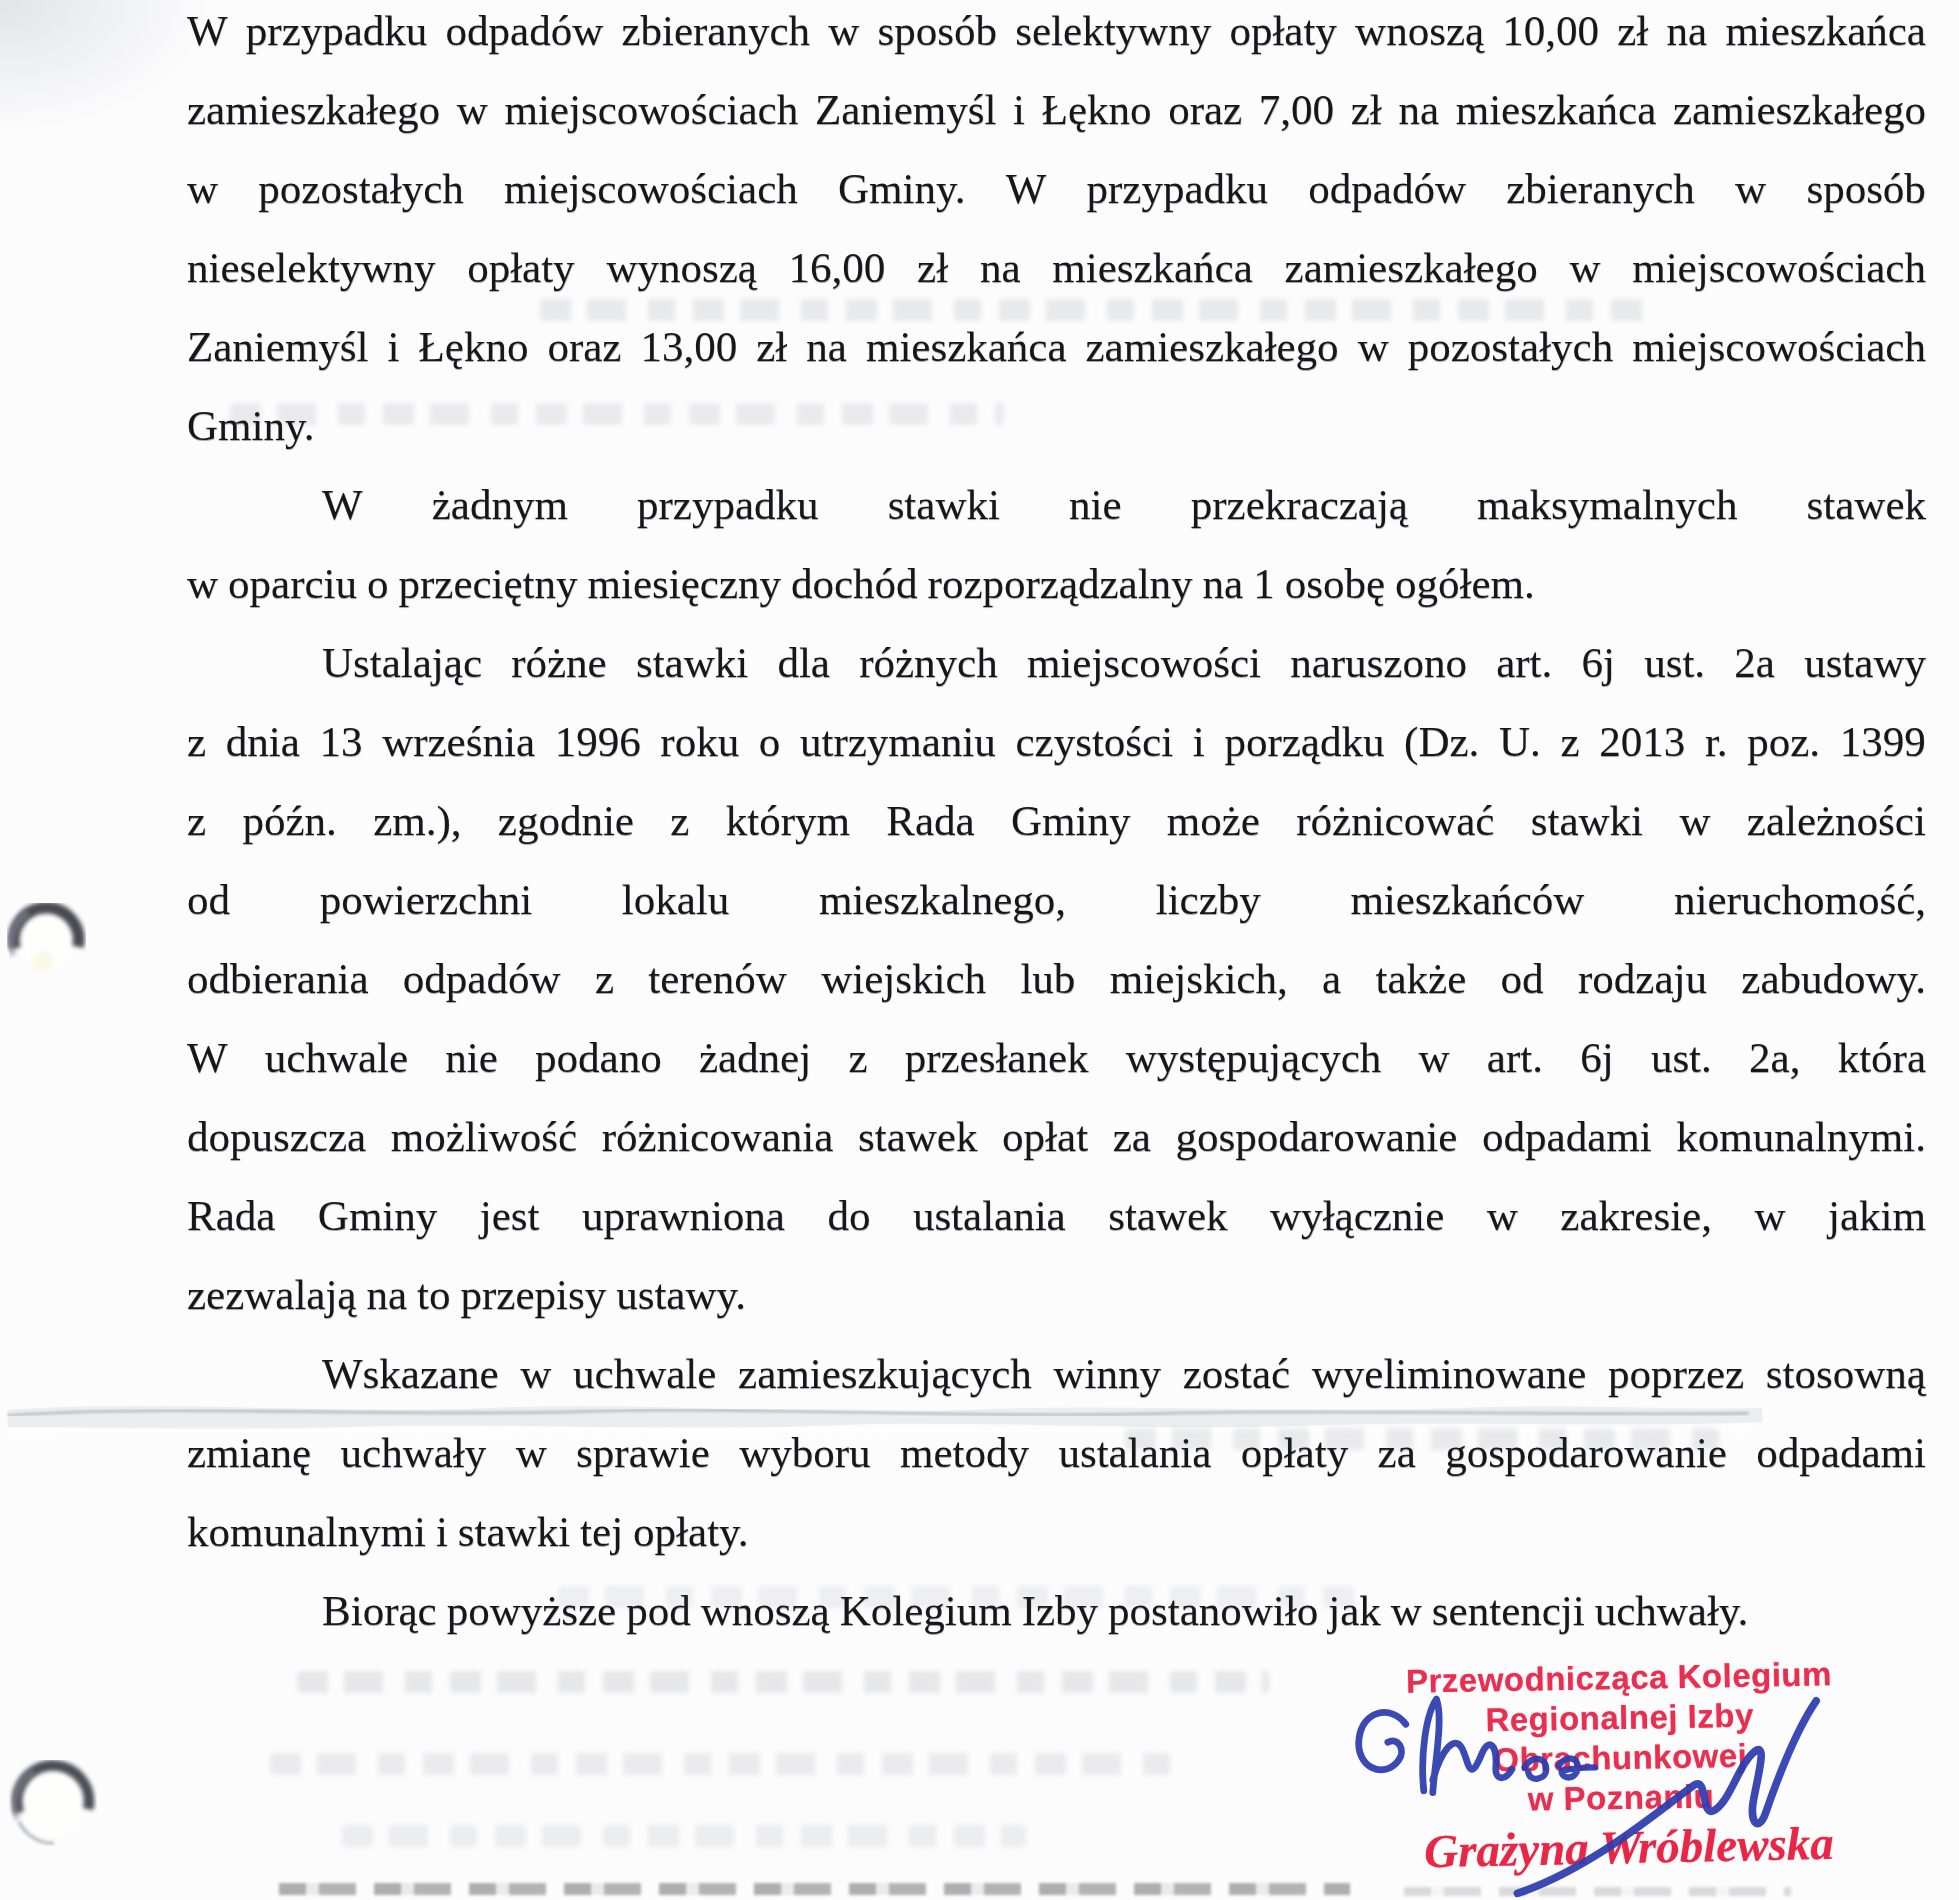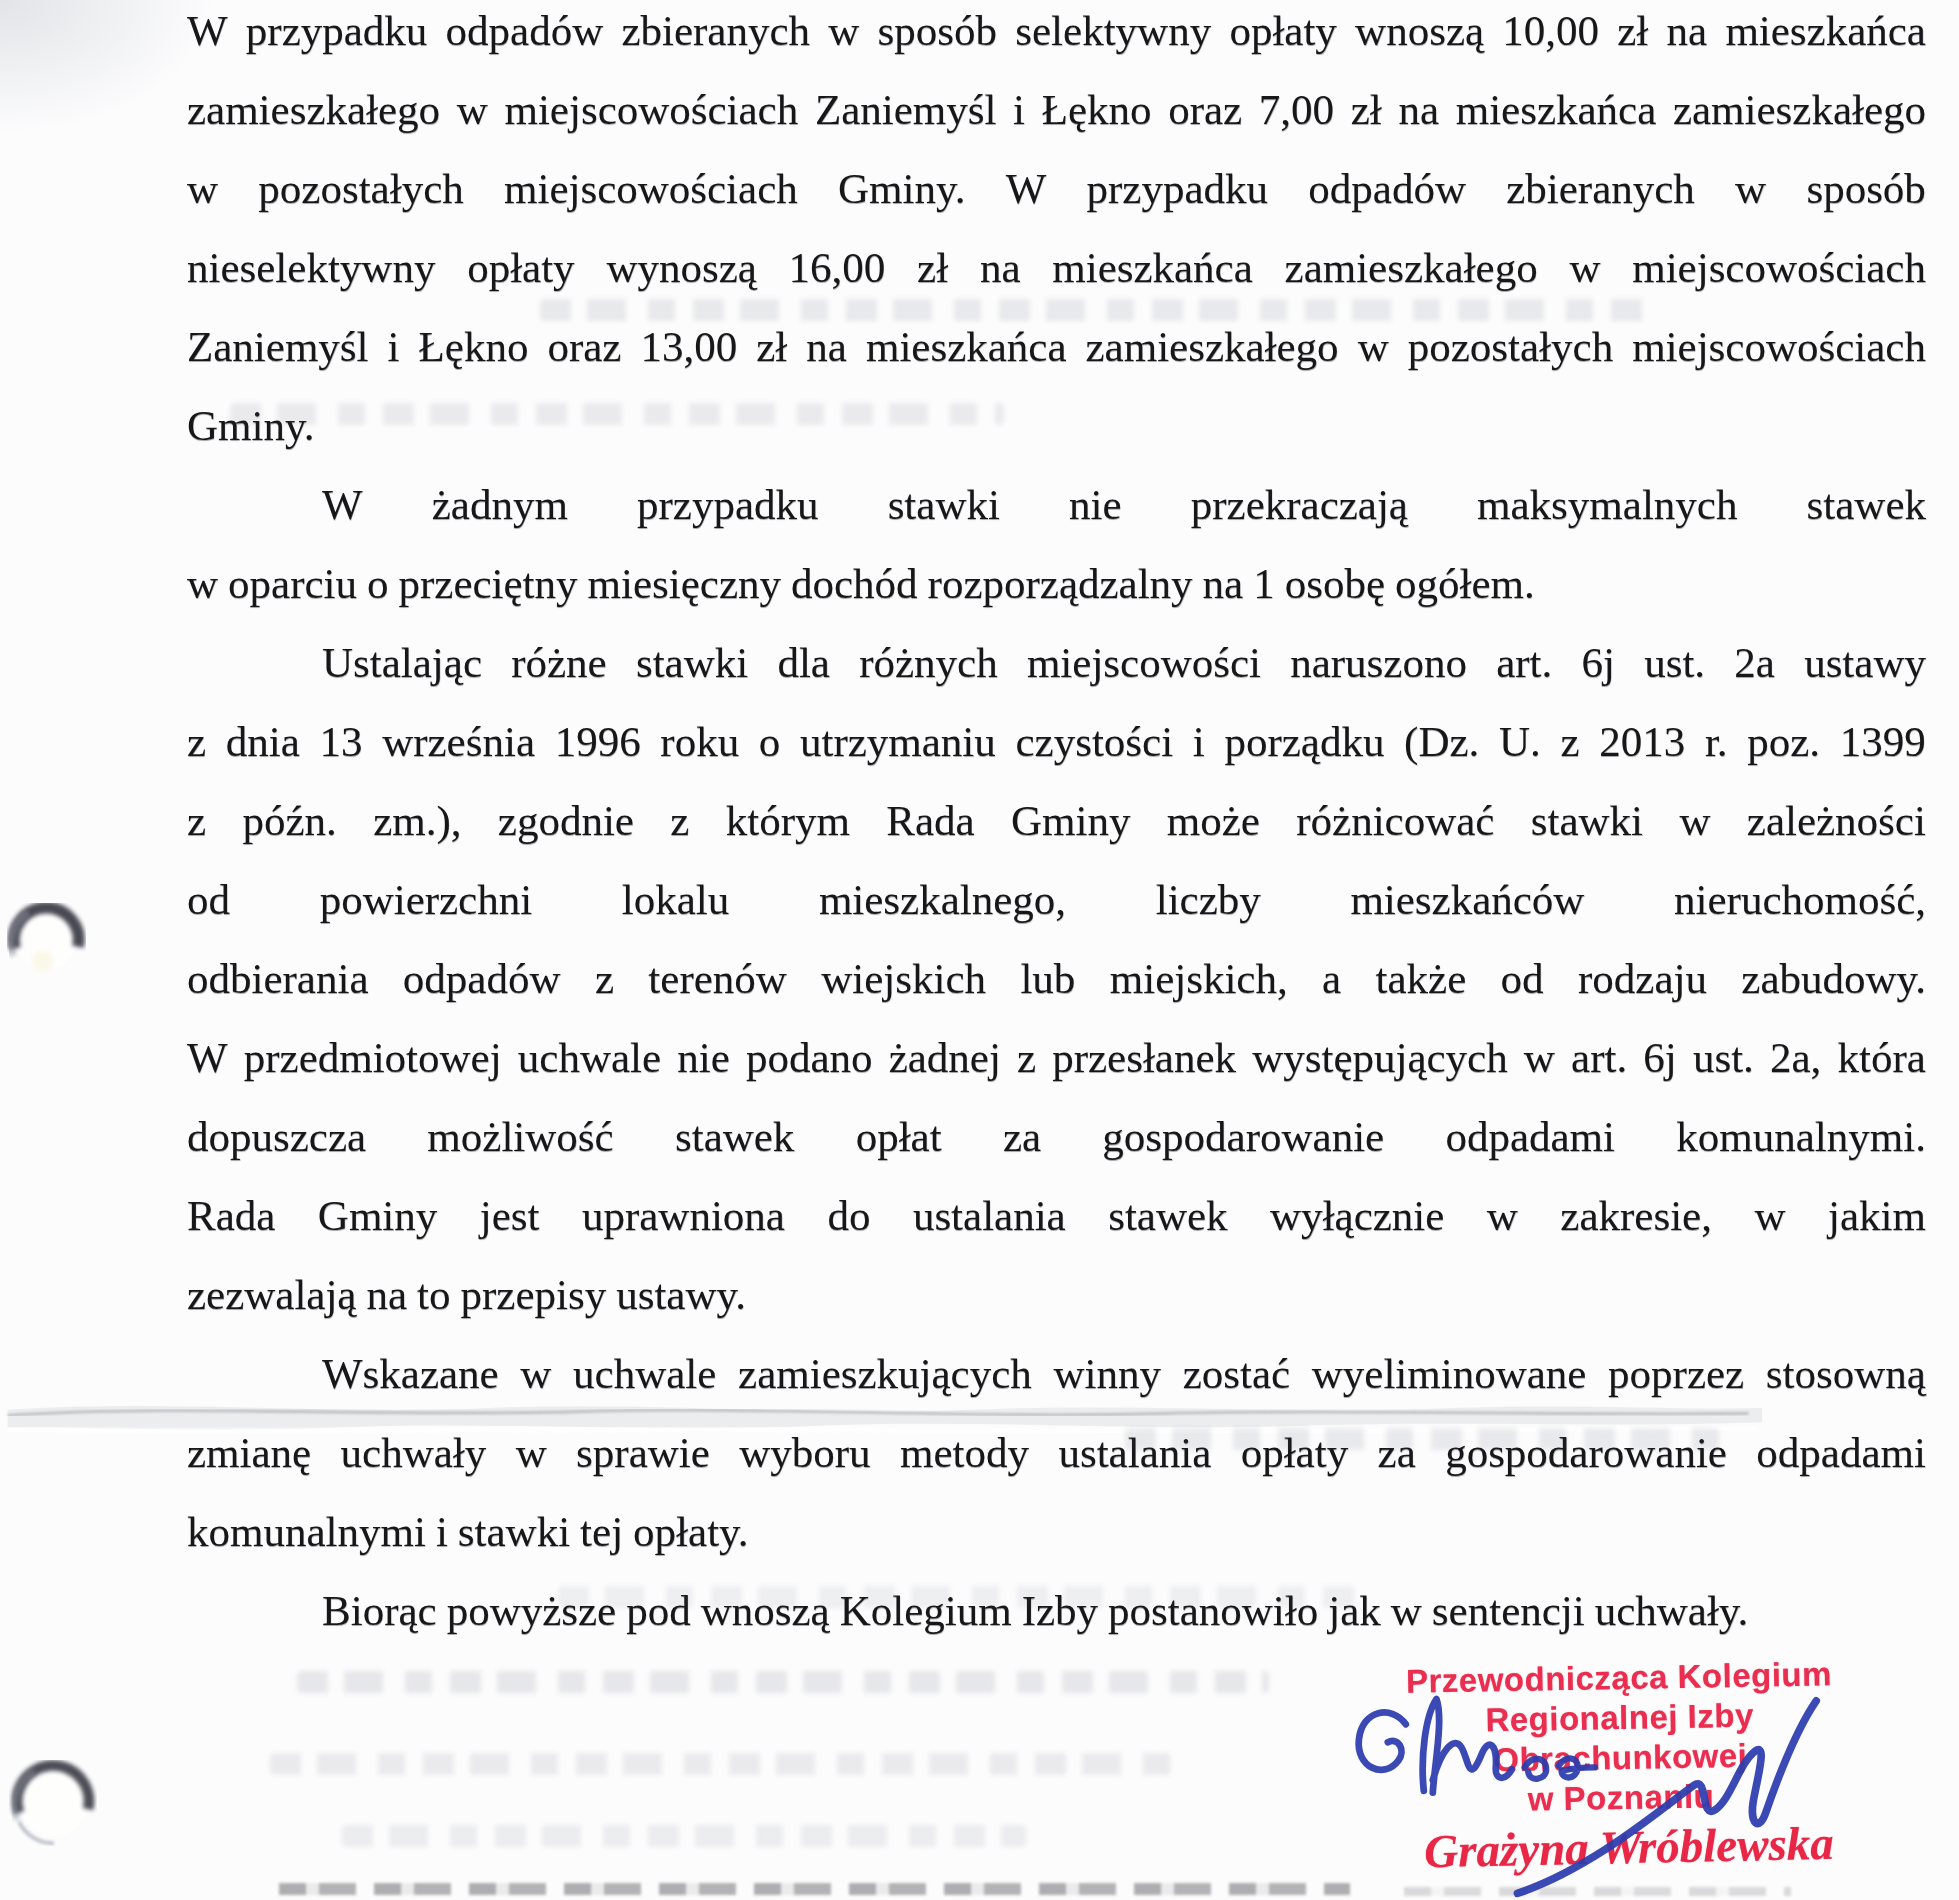--- a/index.html
+++ b/index.html
@@ -247,38 +247,38 @@
         <span>lub</span>
         <span>miejskich,</span>
         <span>a</span>
         <span>także</span>
         <span>od</span>
         <span>rodzaju</span>
         <span>zabudowy.</span>
       </div>
       <div class="line">
         <span>W</span>
-        <span>przedmiotowej</span>
         <span>uchwale</span>
         <span>nie</span>
         <span>podano</span>
         <span>żadnej</span>
         <span>z</span>
         <span>przesłanek</span>
         <span>występujących</span>
         <span>w</span>
         <span>art.</span>
         <span>6j</span>
         <span>ust.</span>
         <span>2a,</span>
         <span>która</span>
       </div>
       <div class="line">
         <span>dopuszcza</span>
         <span>możliwość</span>
+        <span>różnicowania</span>
         <span>stawek</span>
         <span>opłat</span>
         <span>za</span>
         <span>gospodarowanie</span>
         <span>odpadami</span>
         <span>komunalnymi.</span>
       </div>
       <div class="line">
         <span>Rada</span>
         <span>Gminy</span>

